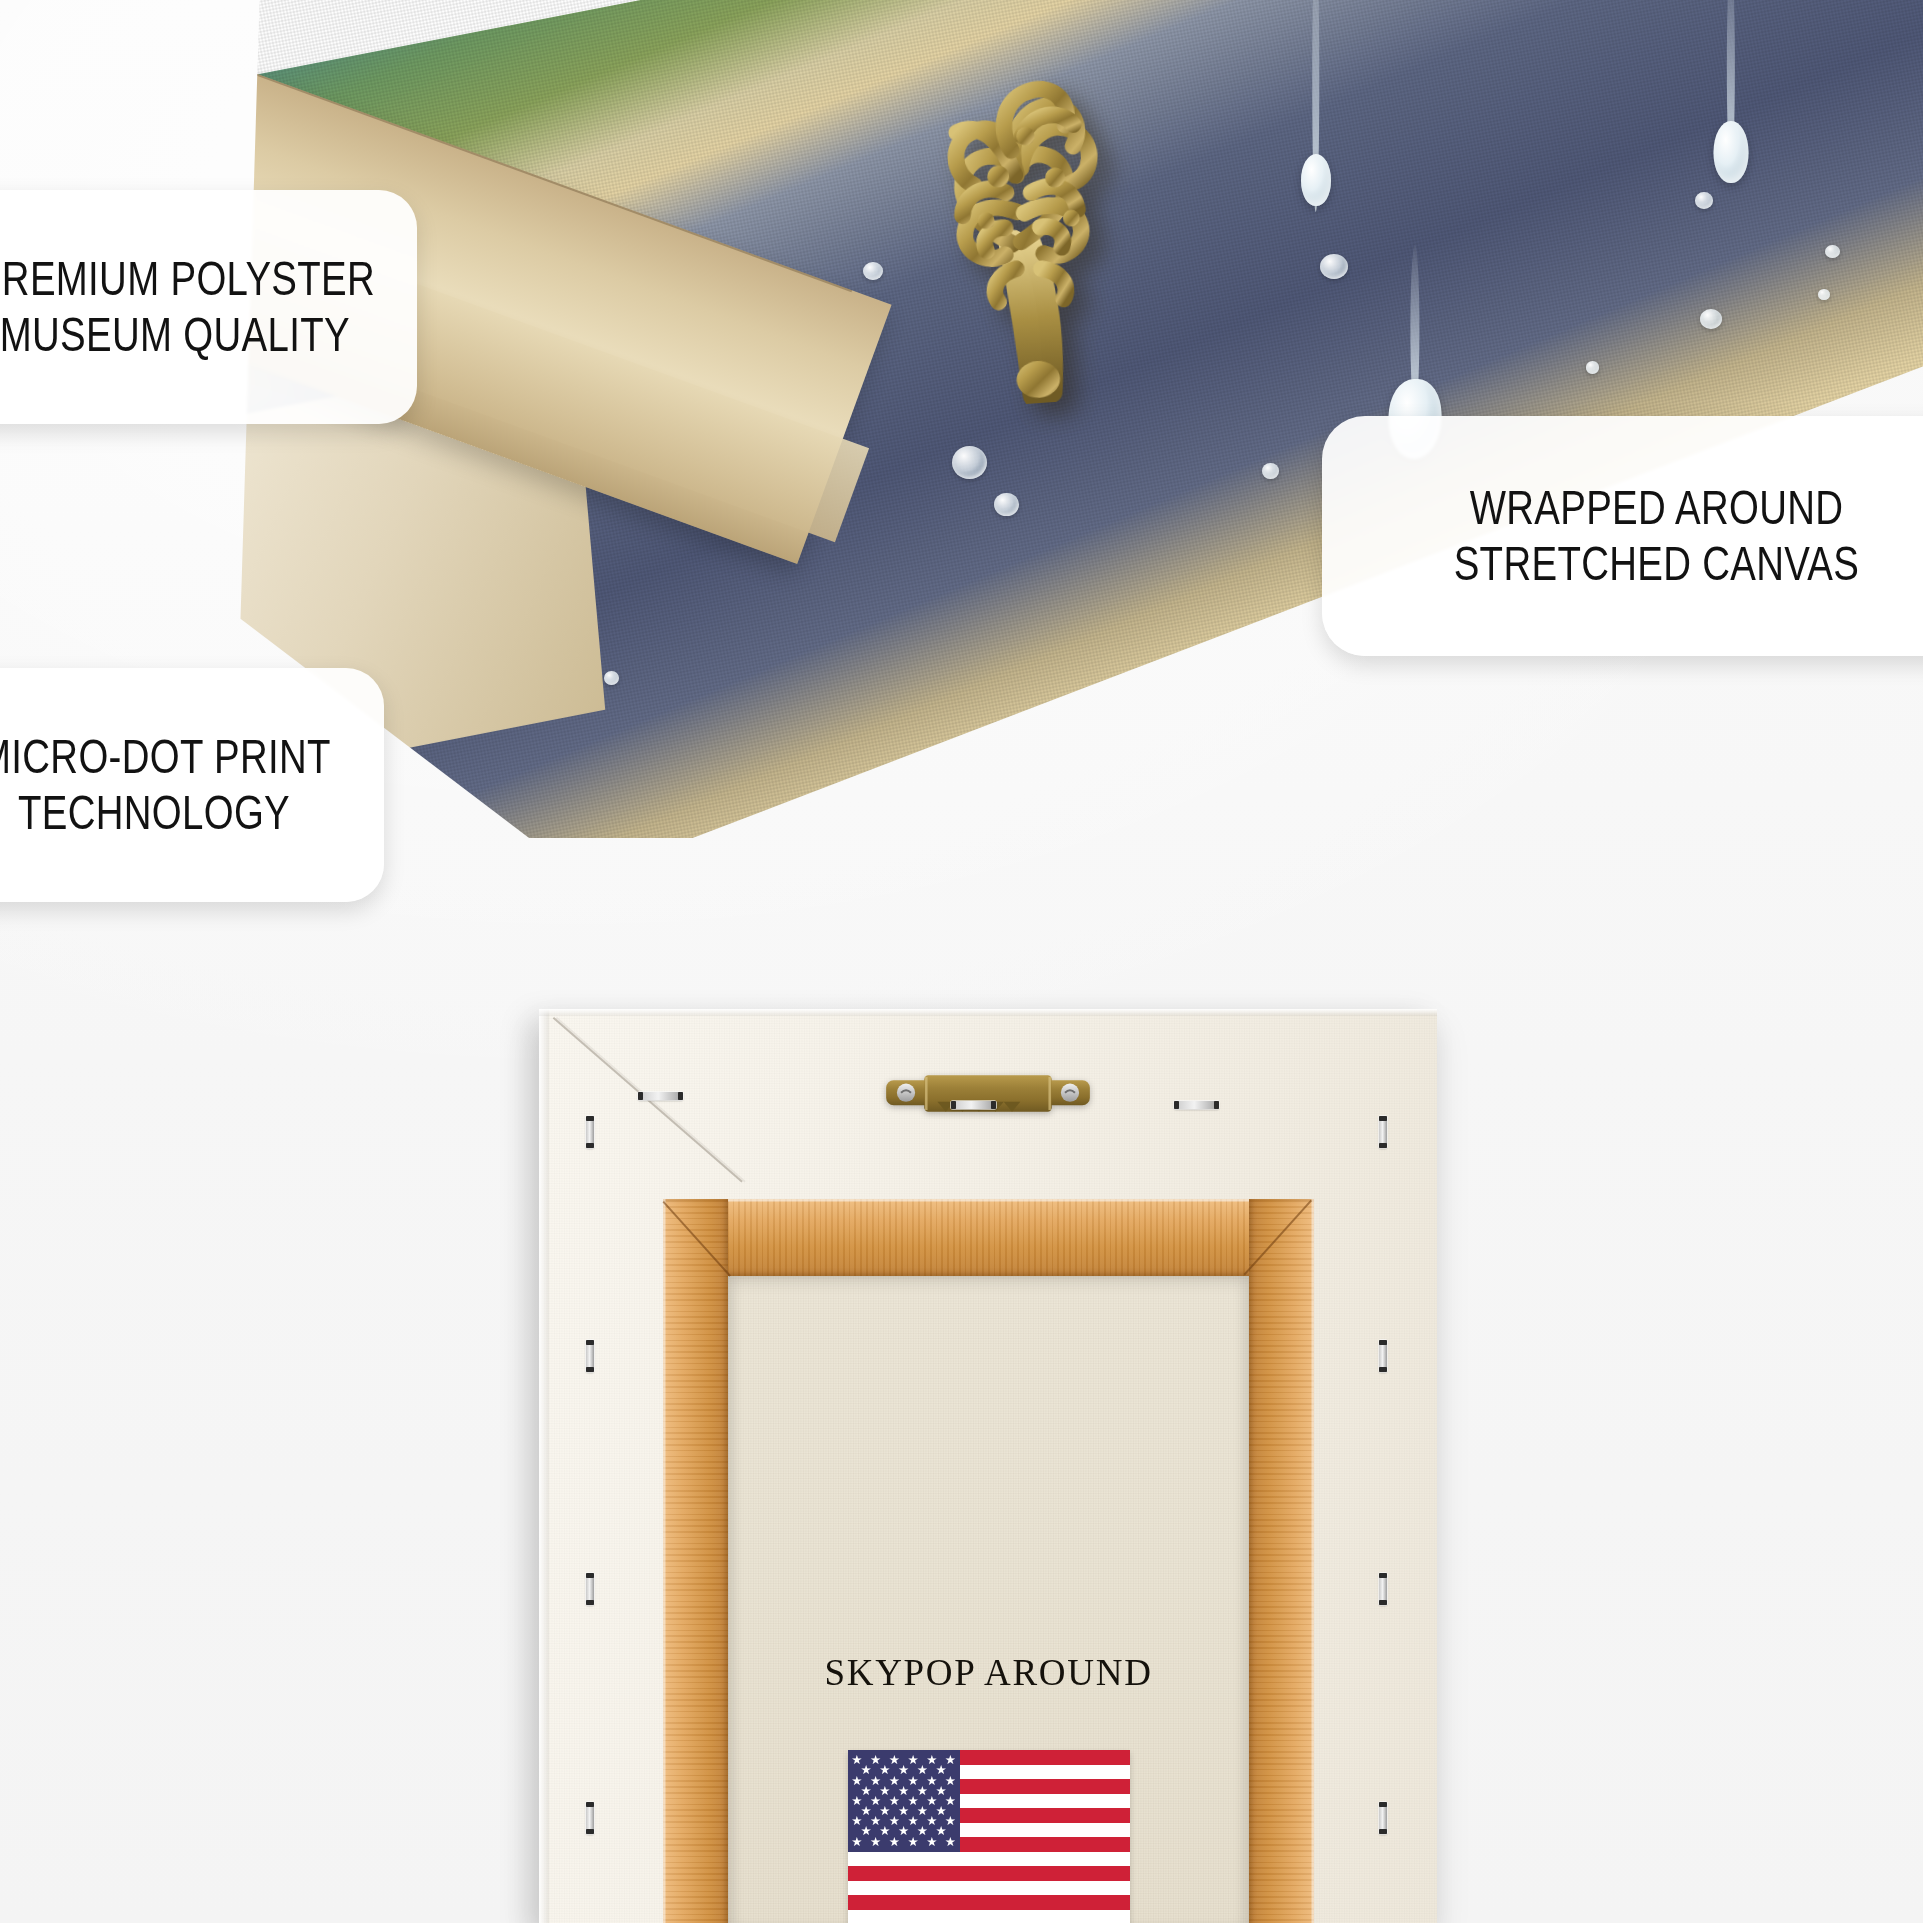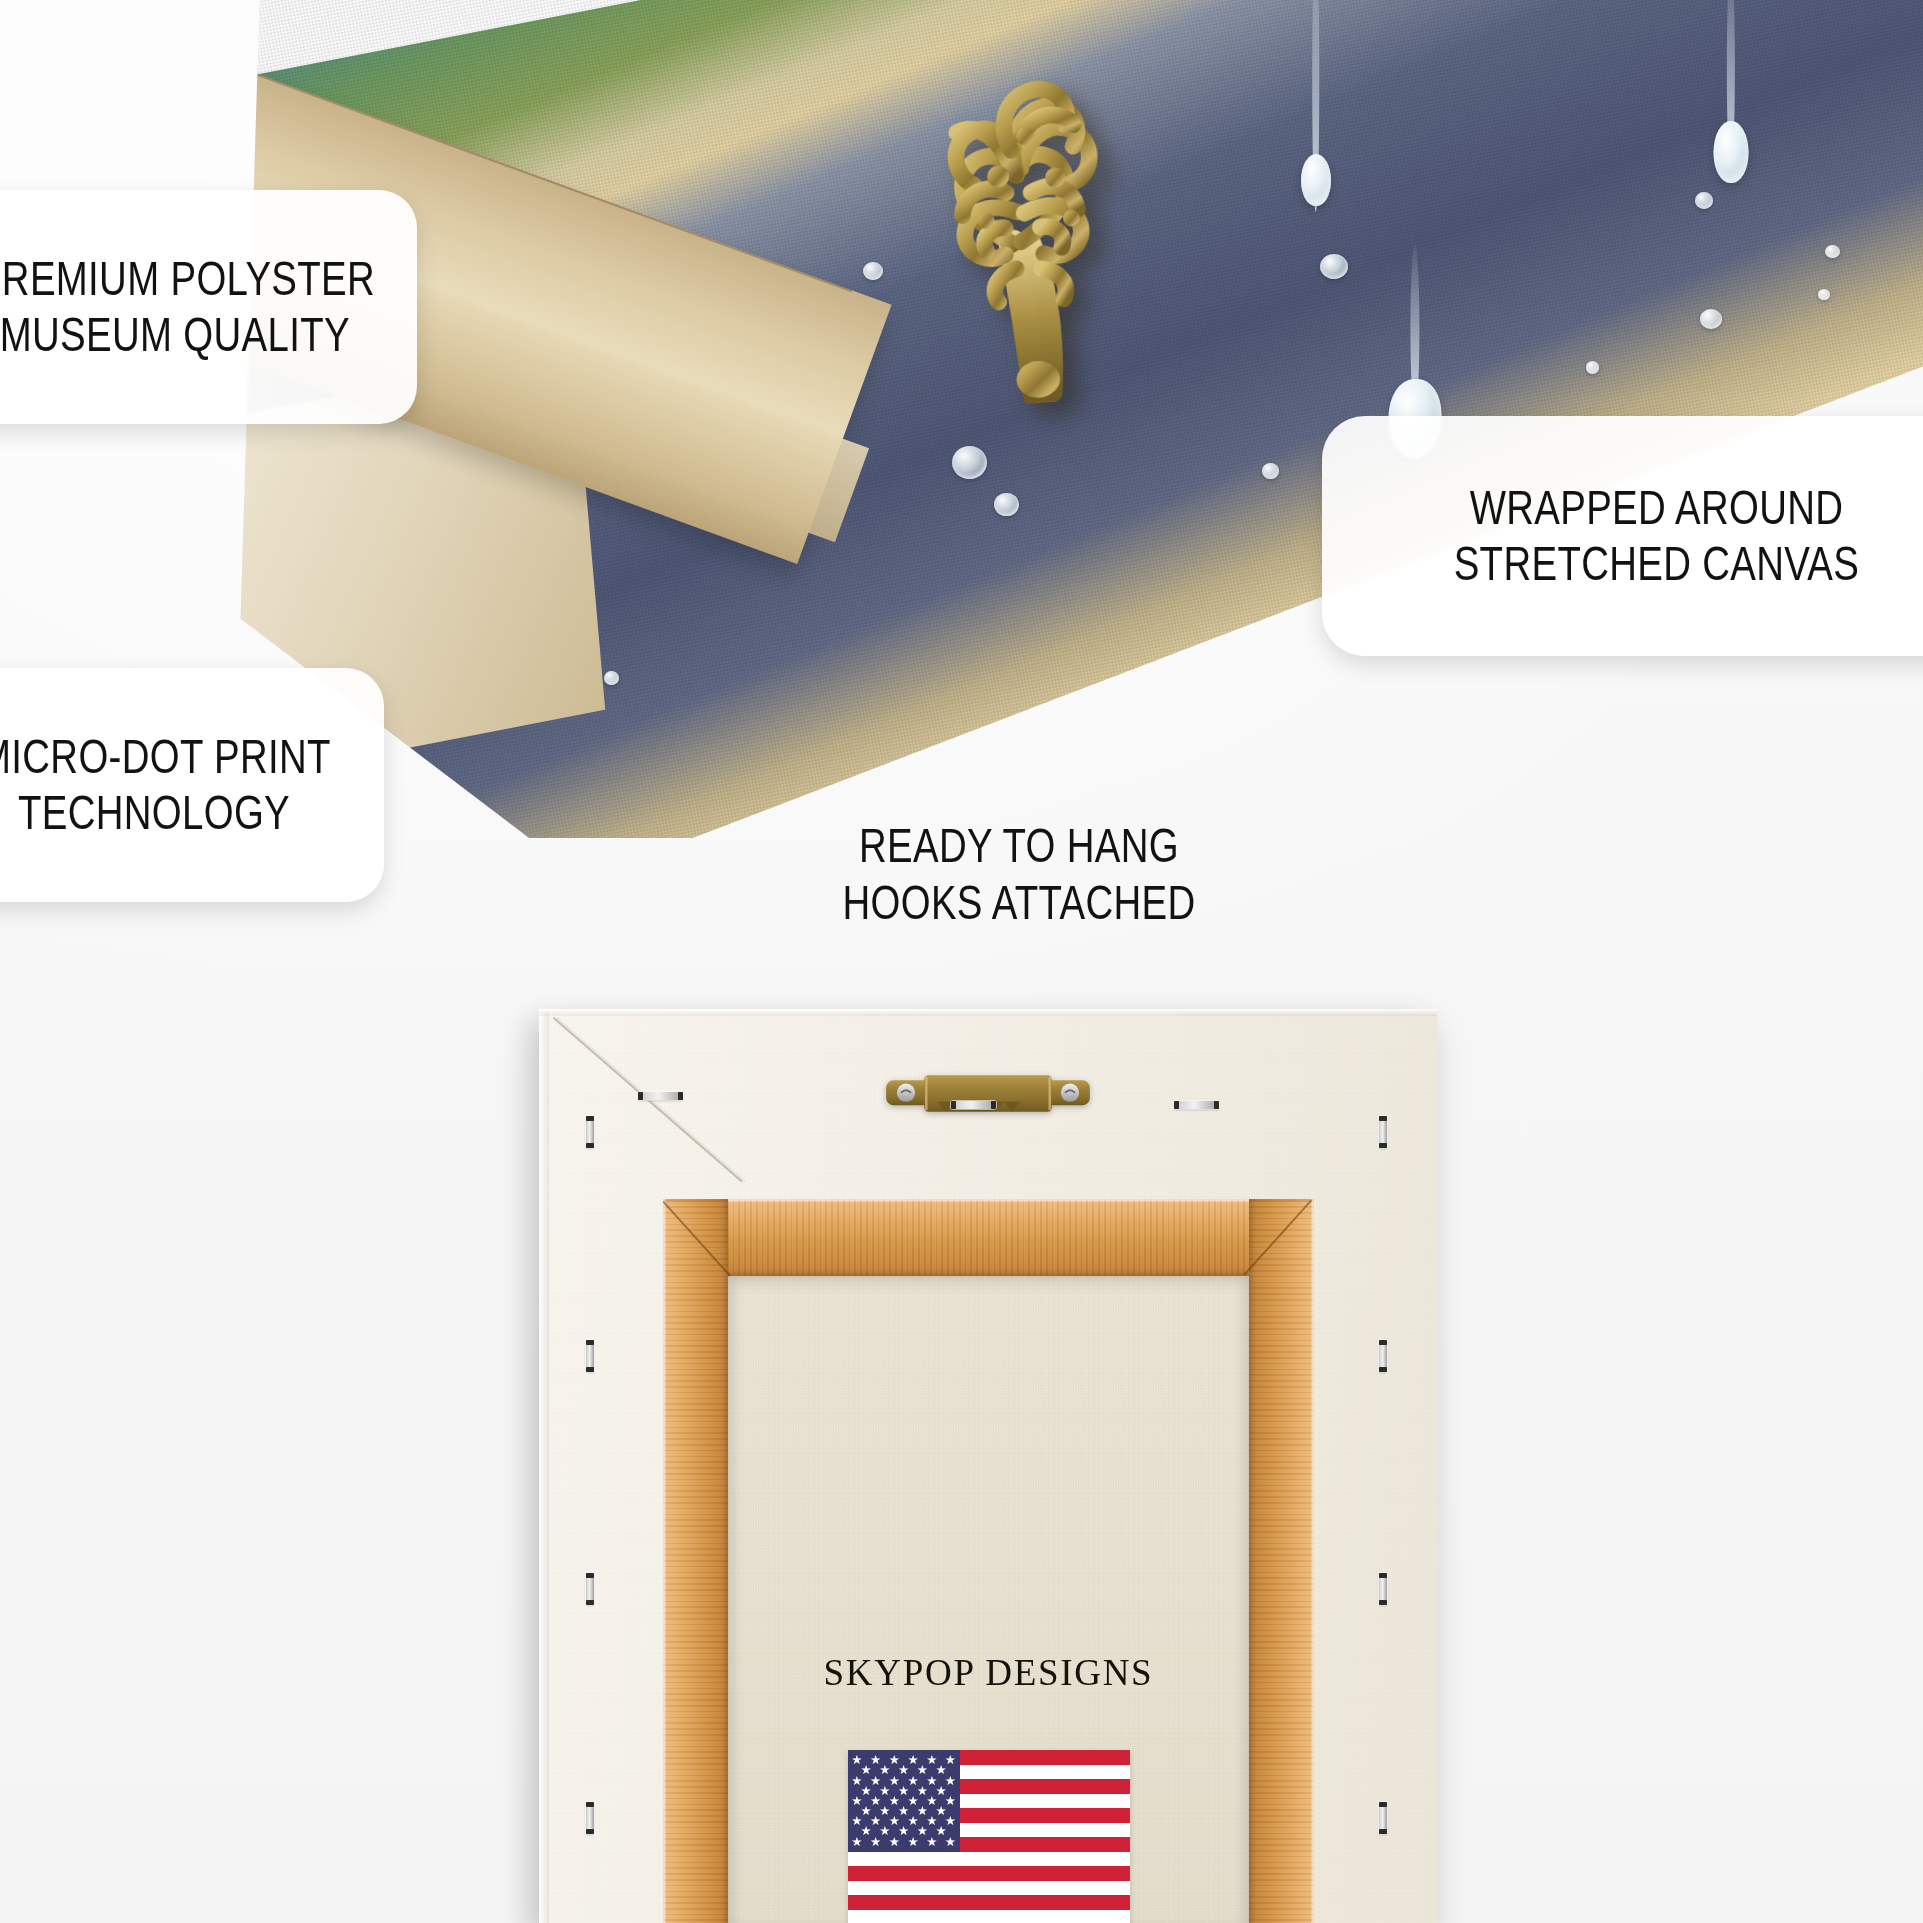--- a/index.html
+++ b/index.html
@@ -377,24 +377,20 @@
   <div class="pill" id="pill-wrapped">
     <span class="ln">WRAPPED AROUND</span>
     <span class="ln">STRETCHED CANVAS</span>
   </div>
 
   <div class="pill" id="pill-micro">
     <span class="ln">MICRO-DOT PRINT</span>
     <span class="ln">TECHNOLOGY</span>
   </div>
 
-  <div class="caption" id="caption-ready">
-    <span class="ln">READY TO HANG</span>
-    <span class="ln">HOOKS ATTACHED</span>
-  </div>
 
   <div class="canvasback">
 
     <div class="back-panel"></div>
     <div class="back-tex"></div>
     <div class="panel-edge-l"></div>
     <div class="panel-top-edge"></div>
     <div class="mitre tl"></div>
     <div class="mitre tl2"></div>
 
@@ -434,21 +430,21 @@
     <span class="staple" style="left:47px; top:793px;"></span>
 
     <span class="staple" style="left:840px; top:107px;"></span>
     <span class="staple" style="left:840px; top:331px;"></span>
     <span class="staple" style="left:840px; top:564px;"></span>
     <span class="staple" style="left:840px; top:793px;"></span>
 
     <div class="inner">
       <div class="inner-tex"></div>
 
-      <div class="brand">SKYPOP DESIGNS</div>
+      <div class="brand">SKYPOP AROUND</div>
 
       <div class="flag" id="usa-flag">
           <div class="stripe" style="top: 0%; background: rgb(207, 33, 55);"></div>
           <div class="stripe" style="top: 7.69231%; background: rgb(255, 255, 255);"></div>
           <div class="stripe" style="top: 15.3846%; background: rgb(207, 33, 55);"></div>
           <div class="stripe" style="top: 23.0769%; background: rgb(255, 255, 255);"></div>
           <div class="stripe" style="top: 30.7692%; background: rgb(207, 33, 55);"></div>
           <div class="stripe" style="top: 38.4615%; background: rgb(255, 255, 255);"></div>
           <div class="stripe" style="top: 46.1538%; background: rgb(207, 33, 55);"></div>
           <div class="stripe" style="top: 53.8462%; background: rgb(255, 255, 255);"></div>

